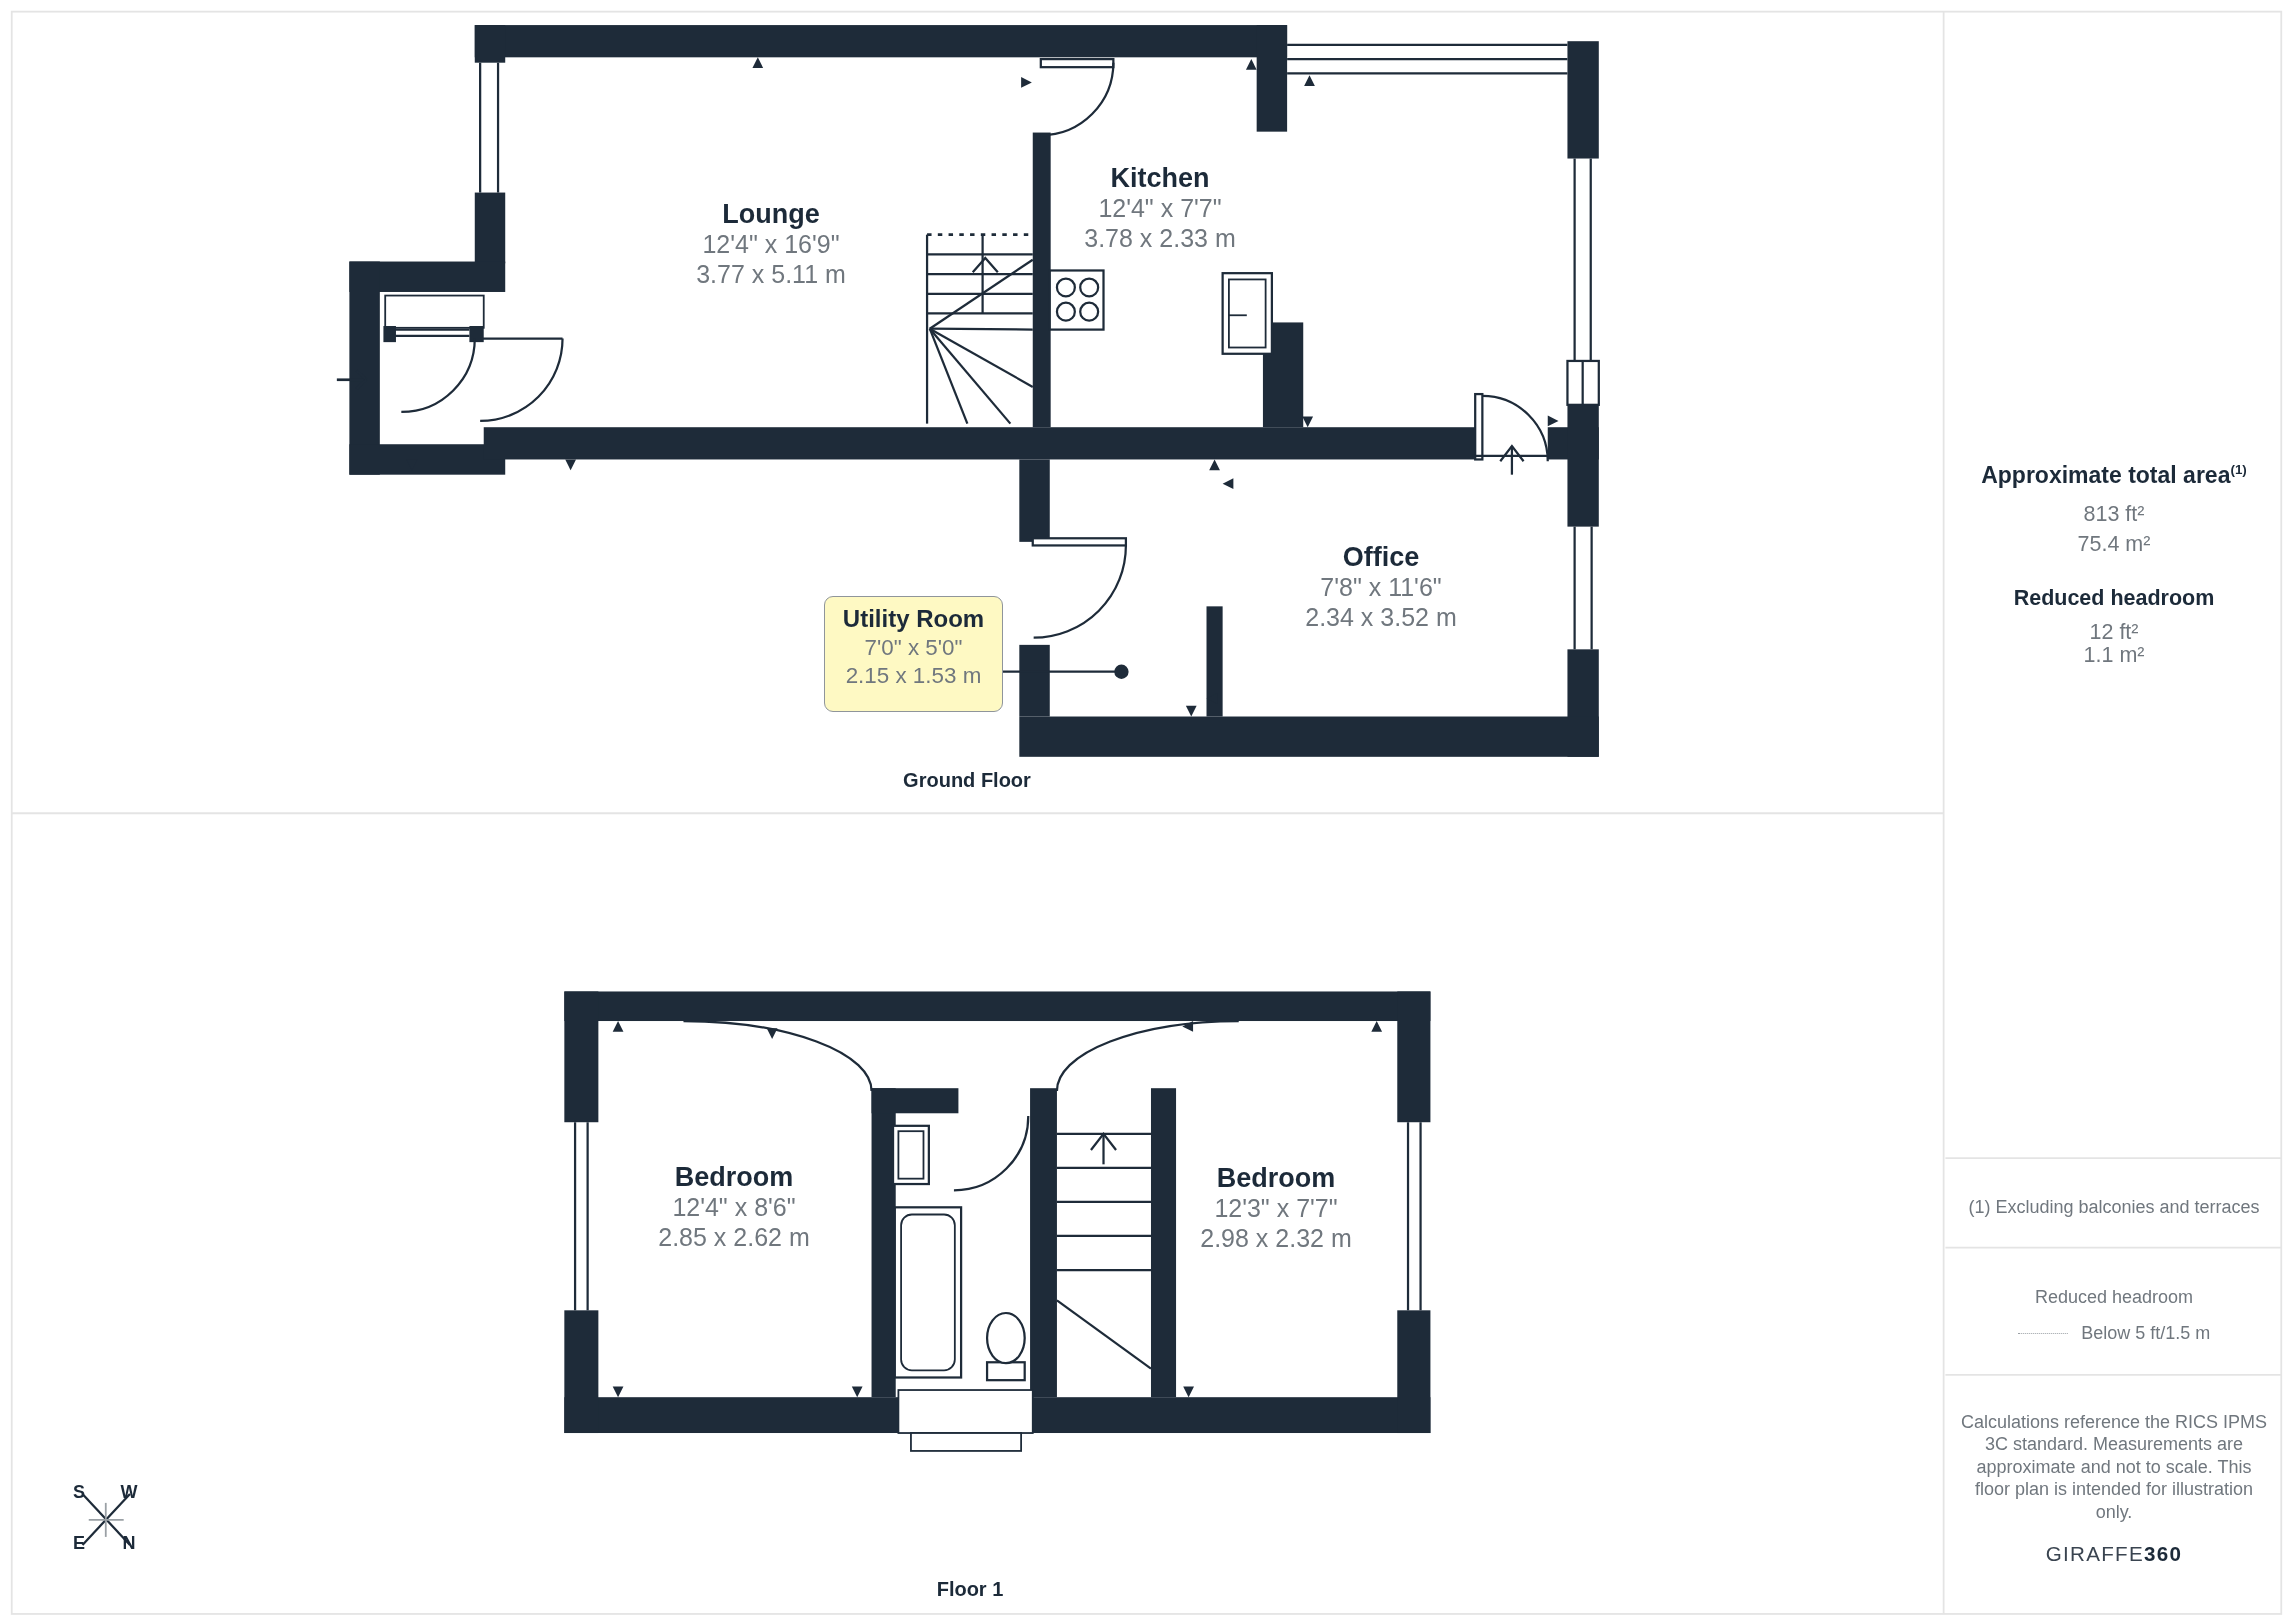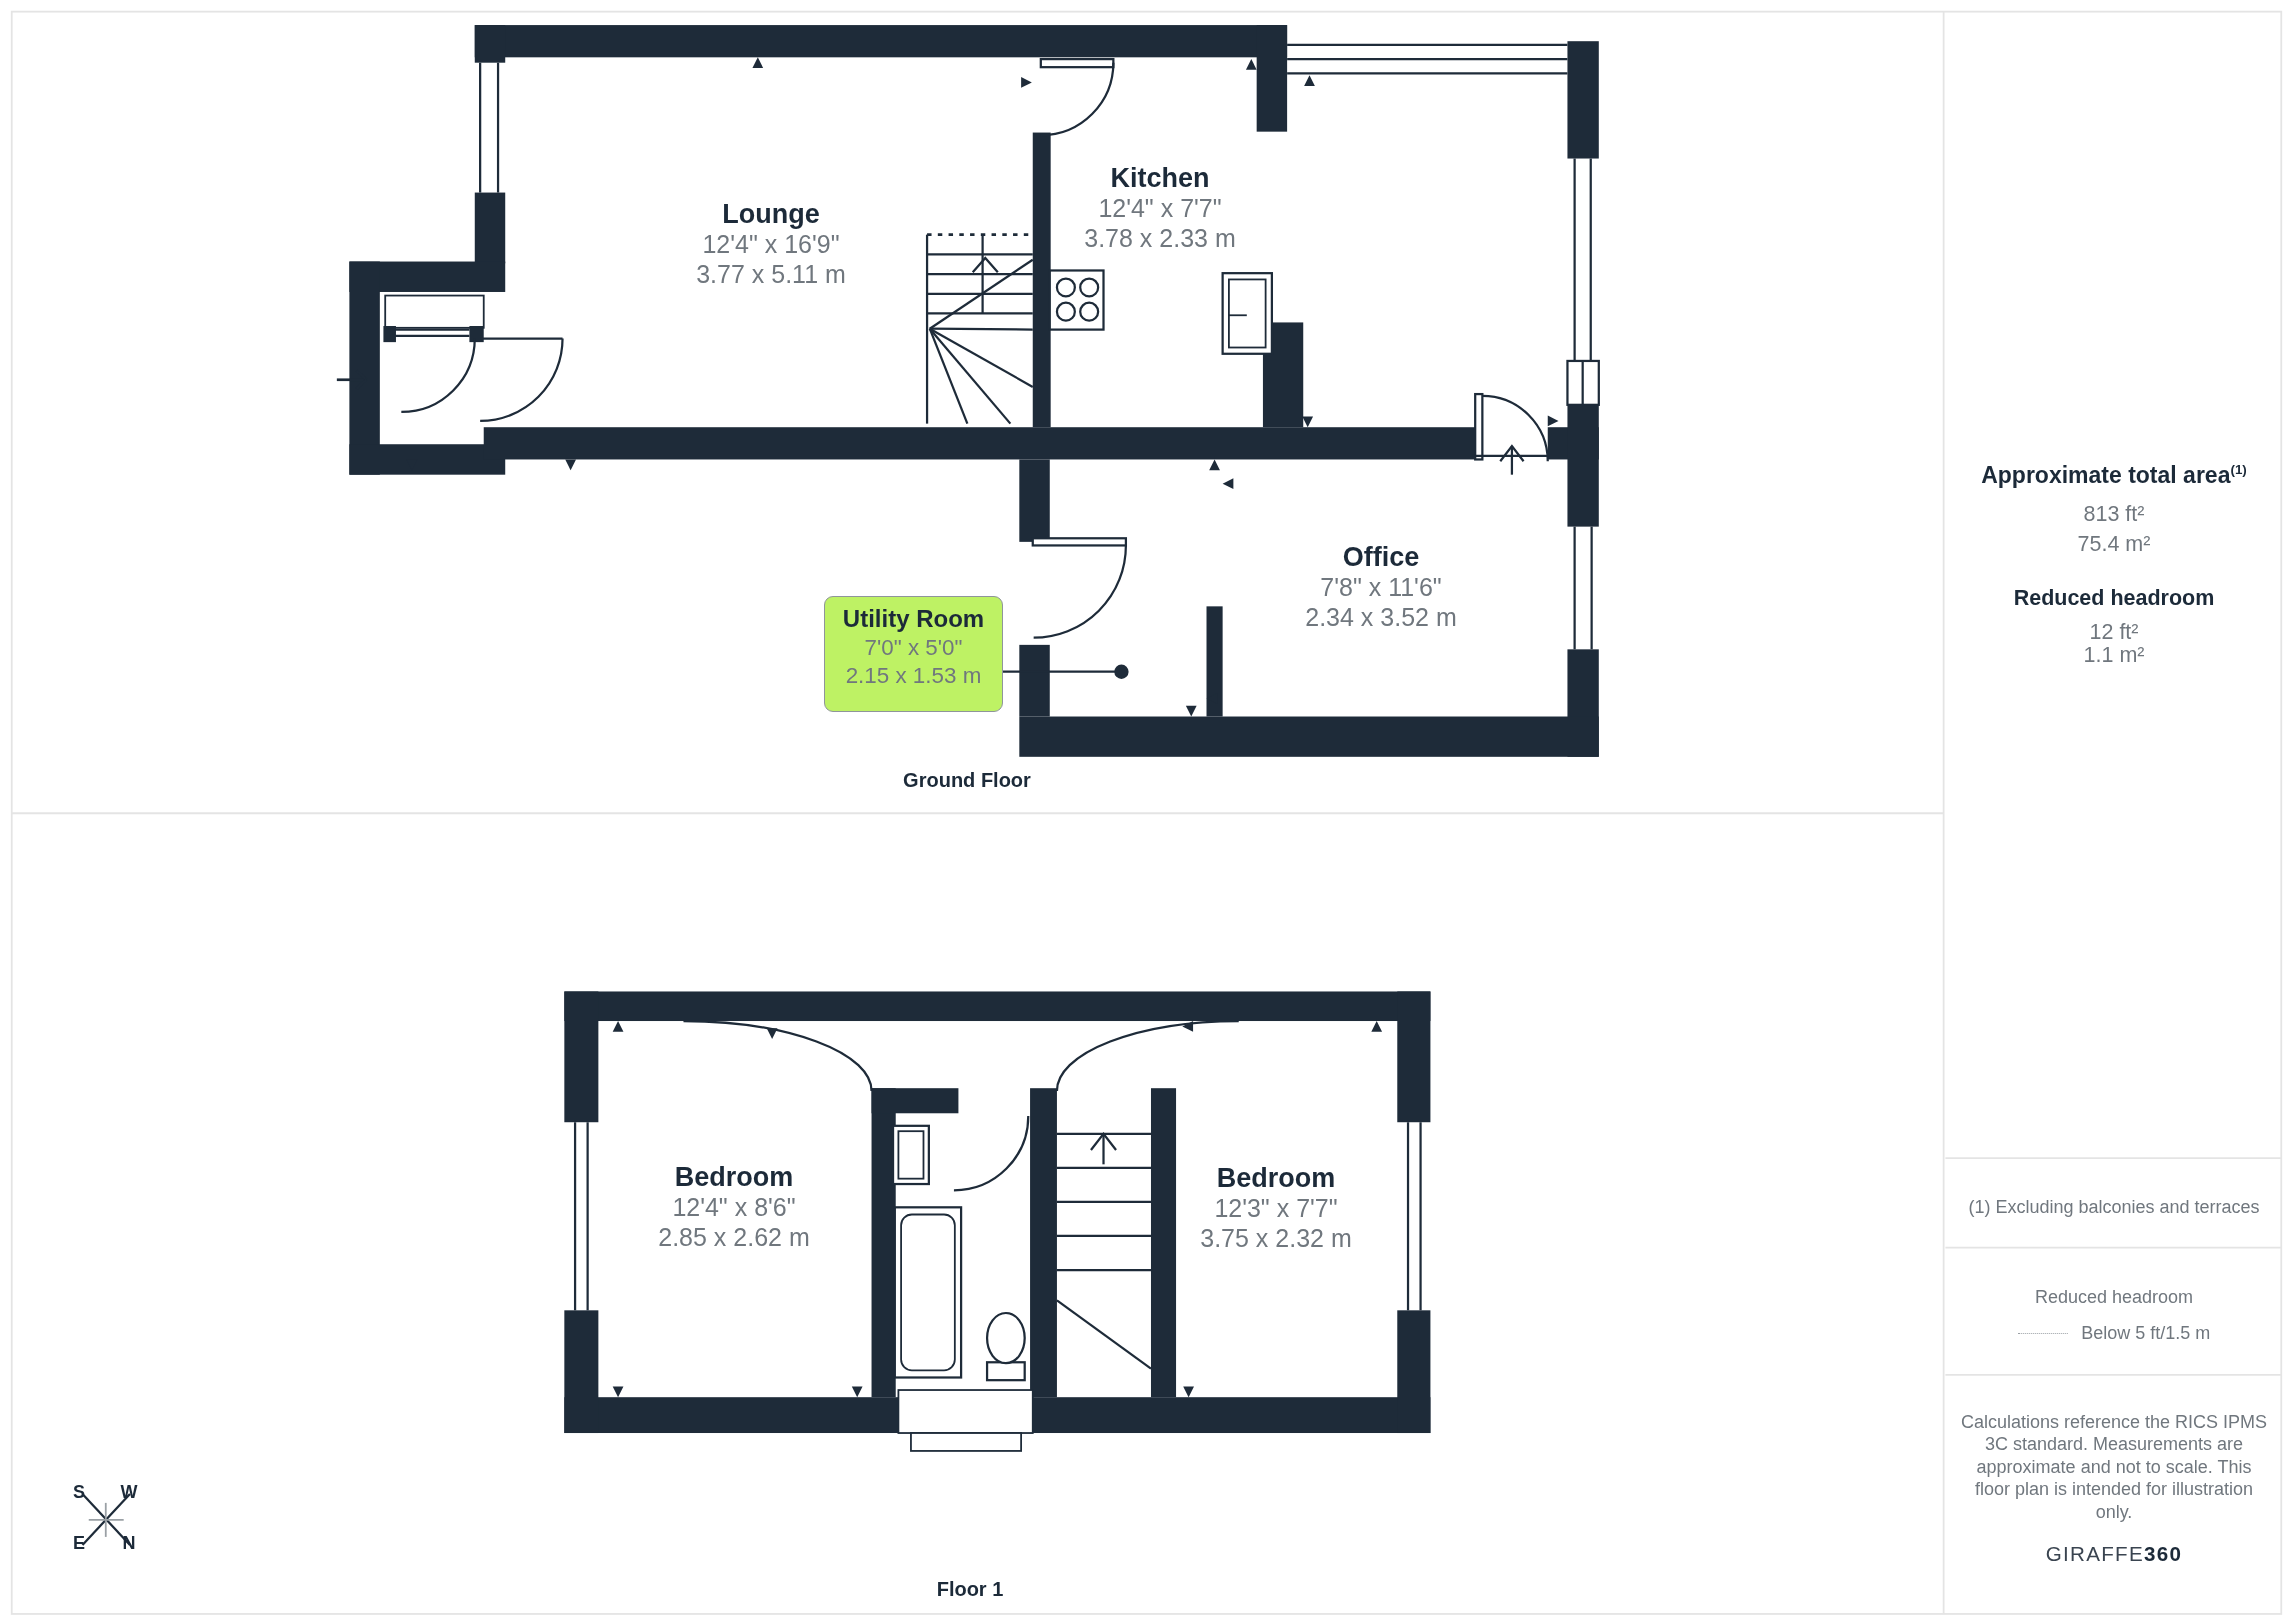--- a/index.html
+++ b/index.html
@@ -3,21 +3,21 @@
 <meta charset="utf-8">
 <style>
   html,body{margin:0;padding:0;background:#fff;}
   #canvas{position:relative;width:2293px;height:1622px;background:#ffffff;overflow:hidden;
           font-family:"Liberation Sans", sans-serif;}
   svg.plan{position:absolute;left:0;top:0;}
   .room-label{position:absolute;text-align:center;transform:translateX(-50%);white-space:nowrap;}
   .room-name{font-size:27px;font-weight:bold;color:#1C2A39;line-height:32px;}
   .room-dim{font-size:25px;color:#70777E;line-height:29.6px;}
   .floor-label{position:absolute;transform:translateX(-50%);font-size:20px;font-weight:bold;color:#1C2A39;white-space:nowrap;}
-  .utility-box{position:absolute;left:824px;top:596px;width:179px;height:116px;background:#bef264;
+  .utility-box{position:absolute;left:824px;top:596px;width:179px;height:116px;background:#fef9c3;
                border:1.8px solid #8F959B;border-radius:9px;text-align:center;box-sizing:border-box;padding-top:7.2px;z-index:3;}
   .utility-box .room-name{font-size:24px;line-height:30px;}
   .utility-box .room-dim{font-size:22.4px;line-height:28px;}
   .sb{position:absolute;transform:translateX(-50%);left:2114px;text-align:center;white-space:nowrap;}
   .sb-head{font-size:23px;font-weight:bold;color:#1C2A39;}
   .sb-head sup{font-size:13.4px;}
   .sb-val{font-size:21.5px;color:#70777E;}
   .sb-small{font-size:18px;color:#70777E;}
   .sb-wrap{white-space:normal;width:309px;line-height:22.4px;}
   .legend-row{display:flex;align-items:center;justify-content:center;gap:13.4px;}
@@ -259,21 +259,21 @@
 
   <div class="room-label" style="left:734px;top:1161px;">
     <div class="room-name">Bedroom</div>
     <div class="room-dim">12'4" x 8'6"</div>
     <div class="room-dim">2.85 x 2.62 m</div>
   </div>
 
   <div class="room-label" style="left:1276px;top:1162px;">
     <div class="room-name">Bedroom</div>
     <div class="room-dim">12'3" x 7'7"</div>
-    <div class="room-dim">3.75 x 2.32 m</div>
+    <div class="room-dim">2.98 x 2.32 m</div>
   </div>
 
   <div class="floor-label" style="left:967px;top:769px;">Ground Floor</div>
   <div class="floor-label" style="left:970px;top:1578px;text-align:center;">Floor 1</div>
 
   <span class="compass-letter" style="left:79px;top:1492px;">S</span>
   <span class="compass-letter" style="left:129px;top:1492px;">W</span>
   <span class="compass-letter" style="left:79px;top:1543px;">E</span>
   <span class="compass-letter" style="left:129px;top:1543px;">N</span>
 

